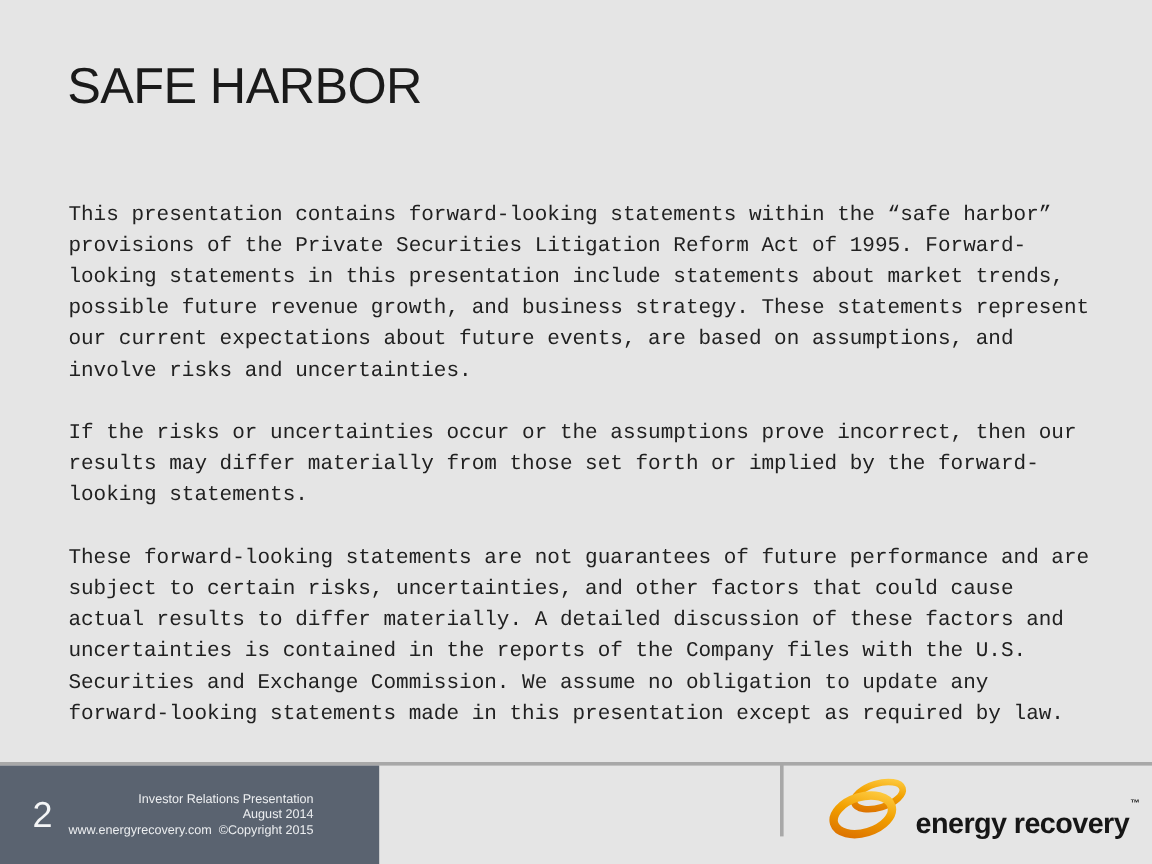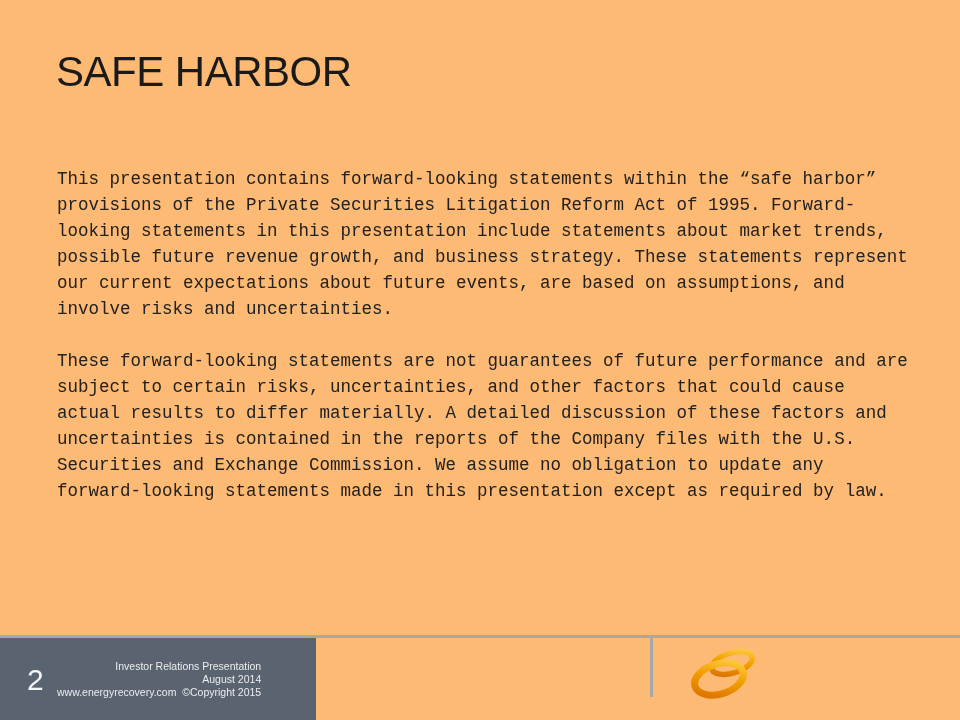--- a/index.html
+++ b/index.html
@@ -1,20 +1,20 @@
 <!DOCTYPE html>
 <html><head>
 <meta charset="utf-8">
 <style>
   html, body { margin: 0; padding: 0; background: #ffffff; }
   .slide {
     position: relative;
     width: 960px;
     height: 720px;
-    background: #fdba74;
+    background: #e5e5e5;
     overflow: hidden;
     font-family: "Liberation Sans", sans-serif;
     color: #1f1f1f;
   }
   .slide-title {
     position: absolute;
     left: 56px;
     top: 48px;
     margin: 0;
     font-size: 42px;
@@ -112,20 +112,21 @@
 </style>
 </head>
 <body>
 
 <div class="slide">
 
   <h1 class="slide-title">SAFE HARBOR</h1>
 
   <div class="body-text">
     <p>This presentation contains forward-looking statements within the “safe harbor” provisions of the Private Securities Litigation Reform Act of 1995.  Forward-looking statements in this presentation include statements about market trends, possible future revenue growth, and business strategy. These statements represent our current expectations about future events, are based on assumptions, and involve risks and uncertainties.</p>
+    <p>If the risks or uncertainties occur or the assumptions prove incorrect, then our results may differ materially from those set forth or implied by the forward-looking statements.</p>
     <p>These forward-looking statements are not guarantees of future performance and are subject to certain risks, uncertainties, and other factors that could cause actual results to differ materially. A detailed discussion of these factors and uncertainties is contained in the reports of the Company files with the U.S. Securities and Exchange Commission.  We assume no obligation to update any forward-looking statements made in this presentation except as required by law.</p>
   </div>
 
   <div class="footer-rule"></div>
 
   <div class="footer-bar">
     <div class="page-number">2</div>
     <div class="footer-lines">
       <div class="footer-line">Investor Relations Presentation</div>
       <div class="footer-line">August 2014</div>
@@ -140,15 +141,16 @@
       <defs>
         <linearGradient id="swirl-grad" x1="0%" y1="100%" x2="100%" y2="0%">
           <stop offset="0%" stop-color="#d96b00"></stop>
           <stop offset="55%" stop-color="#f2a100"></stop>
           <stop offset="100%" stop-color="#ffd24d"></stop>
         </linearGradient>
       </defs>
       <ellipse cx="42" cy="15" rx="21" ry="10" fill="none" stroke="url(#swirl-grad)" stroke-width="5.5" transform="rotate(-17 42 15)"></ellipse>
       <ellipse cx="29" cy="31" rx="25" ry="15" fill="none" stroke="url(#swirl-grad)" stroke-width="7" transform="rotate(-17 29 31)"></ellipse>
     </svg>
+    <div class="logo-wordmark"><span>energy recovery</span><span class="trademark">™</span></div>
   </div>
 
 </div>
 
 </body></html>

